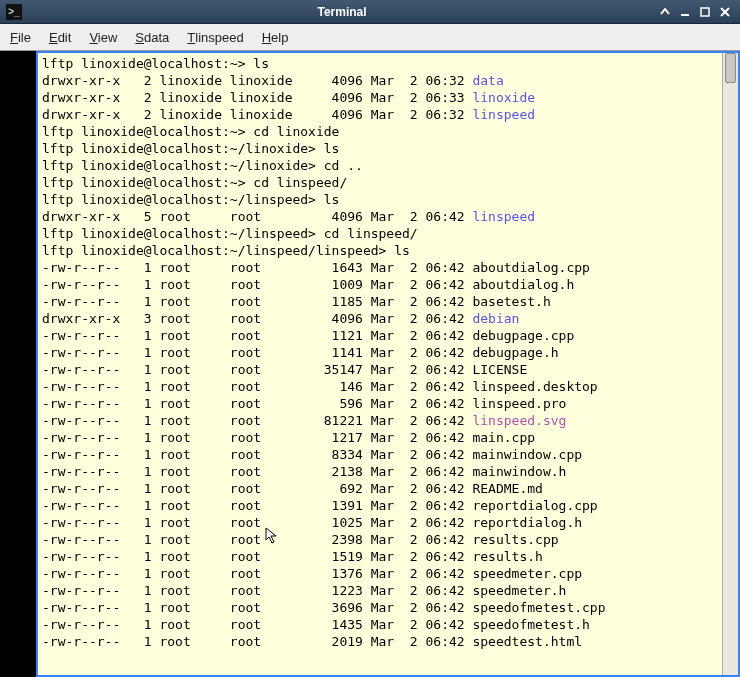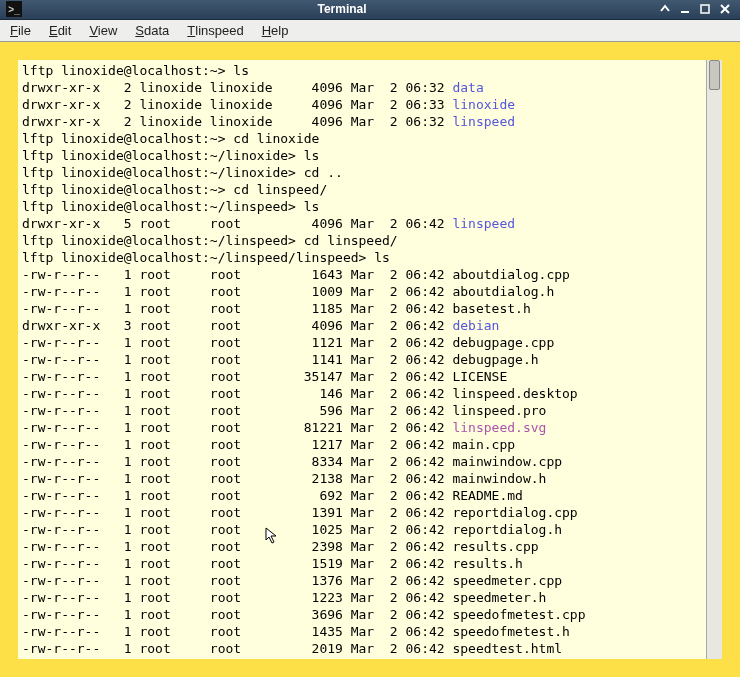--- a/index.html
+++ b/index.html
@@ -64,22 +64,23 @@
       border-bottom: 1px solid #999;
       gap: 18px;
     }
     .menu-item {
       cursor: pointer;
     }
     .menu-item .accel { text-decoration: underline; }
     .term-wrap {
       flex: 1;
       display: flex;
-      background: #fde047;
-      padding: 18px;
+      background: #3b82f6;
+      padding: 2px;
+      margin-left: 36px;
     }
     .terminal {
       flex: 1;
       background: #FFFFDD;
       font-family: "DejaVu Sans Mono", monospace;
       font-size: 13px;
       line-height: 17px;
       color: #000;
       white-space: pre;
       overflow: hidden;

